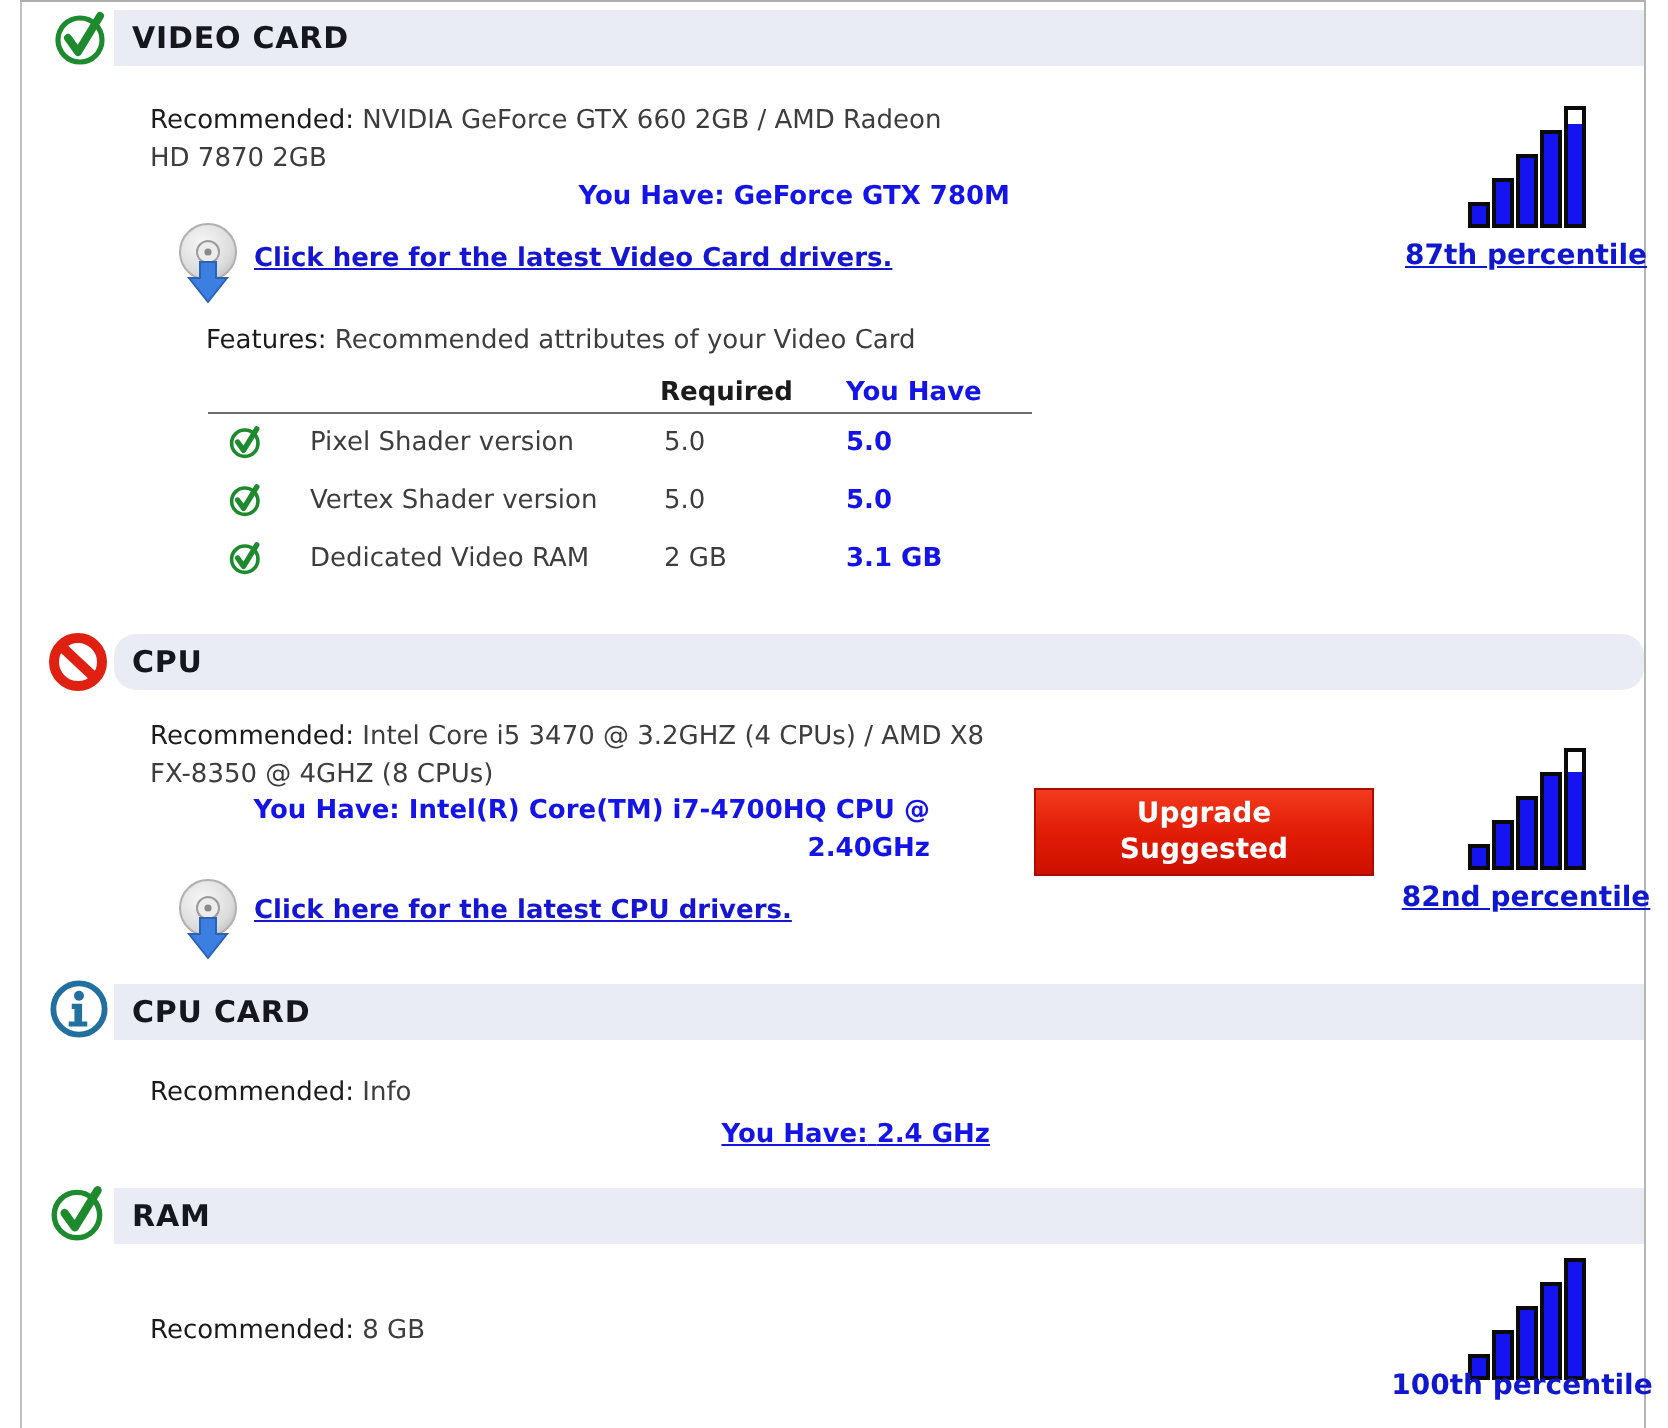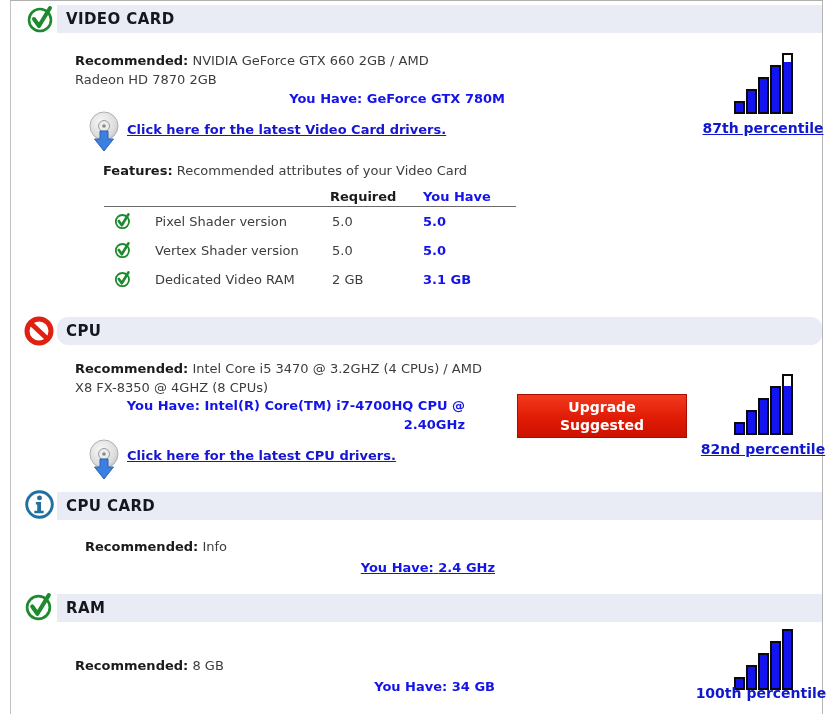--- a/index.html
+++ b/index.html
@@ -9,21 +9,21 @@
   .edge-left{left:10px;top:0;width:1px;height:714px;}
   .edge-right{left:822px;top:0;width:1px;height:714px;background:#b5b5b5;}
   .edge-top{left:10px;top:0;width:813px;height:1px;background:#b0b0b0;}
 
   .section-band{position:absolute;left:57px;width:765px;height:28px;background:#e9ebf5;}
   .section-title{font-size:15px;font-weight:bold;color:#16161e;letter-spacing:0.4px;
                  padding:5px 0 0 9px;}
   .status-icon{position:absolute;}
 
   .line{position:absolute;font-size:13px;line-height:19px;color:#3d3d3d;}
-  .lbl{font-weight:bold;color:#1b1b1b;}
+  .lbl{font-weight:normal;color:#1b1b1b;}
   .blue{color:#1414e8;font-weight:bold;text-align:right;}
   .link{color:#1515d2;font-weight:bold;text-decoration:underline;cursor:pointer;}
 
   .pchart{position:absolute;width:60px;height:64px;display:flex;align-items:flex-end;gap:1px;}
   .pbar{width:11px;background:#1414f0;border:2px solid #0a0a0a;box-sizing:border-box;position:relative;}
   .pbar-last{background:#ffffff;}
   .pfill{position:absolute;left:0;right:0;bottom:0;background:#1414f0;}
   .plabel{position:absolute;width:146px;text-align:center;font-size:14px;font-weight:bold;
           color:#1018cf;text-decoration:underline;cursor:pointer;}
   .plabel.no-underline{text-decoration:none;}
@@ -174,44 +174,40 @@
 
   <div class="section-band" style="top:492px;">
     <div class="section-title">CPU CARD</div>
   </div>
   <svg class="status-icon" style="left:24px;top:489px;" width="31" height="31" viewBox="0 0 30 30">
     <circle cx="15" cy="15" r="12.4" fill="#fff" stroke="#2170a0" stroke-width="2.8"></circle>
     <circle cx="15" cy="8.6" r="2.4" fill="#2170a0"></circle>
     <path d="M11.5 12.5 h5 v8.5 h2.5 v2.5 h-9 v-2.5 h2.8 v-6 h-1.3 z" fill="#2170a0"></path>
   </svg>
 
-  <div class="line" style="left:85px;top:537px;width:420px;">
+  <div class="line" style="left:75px;top:537px;width:420px;">
     <span class="lbl">Recommended:</span>
     <span>Info</span>
   </div>
   <div class="line blue" style="left:75px;top:558px;width:420px;text-decoration:underline;">
     <span>You Have:</span>
     <span>2.4 GHz</span>
   </div>
 
   <div class="section-band" style="top:594px;">
     <div class="section-title">RAM</div>
   </div>
   <svg class="status-icon" style="left:24px;top:591px;" width="31" height="31" viewBox="0 0 30 30">
     <circle cx="14" cy="16" r="11" fill="#fff" stroke="#1e8a2e" stroke-width="2.6"></circle>
     <path d="M8 15 L13 22 L24 4" fill="none" stroke="#1e8a2e" stroke-width="4" stroke-linecap="round" stroke-linejoin="round"></path>
   </svg>
 
   <div class="line" style="left:75px;top:656px;width:420px;">
     <span class="lbl">Recommended:</span>
     <span>8 GB</span>
-  </div>
-  <div class="line blue" style="left:75px;top:677px;width:420px;">
-    <span>You Have:</span>
-    <span>34 GB</span>
   </div>
 
   <div class="pchart" style="left:734px;top:626px;">
       <div class="pbar" style="height: 13px;"></div>
       <div class="pbar" style="height: 25px;"></div>
       <div class="pbar" style="height: 37px;"></div>
       <div class="pbar" style="height: 49px;"></div>
       <div class="pbar pbar-last" style="height: 61px;">
         <div class="pfill" style="height: 100%;"></div>
       </div>

